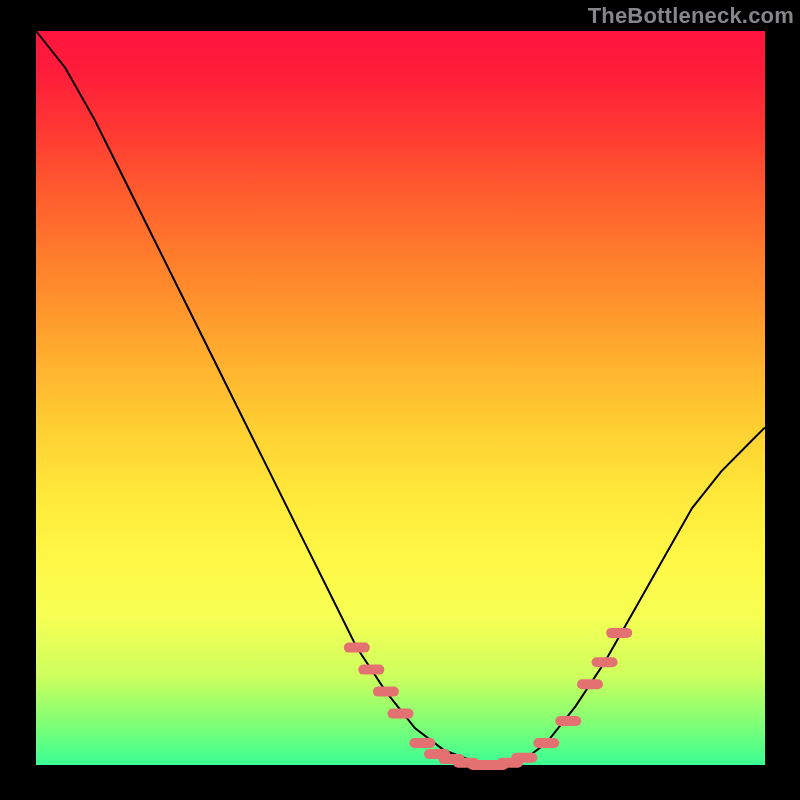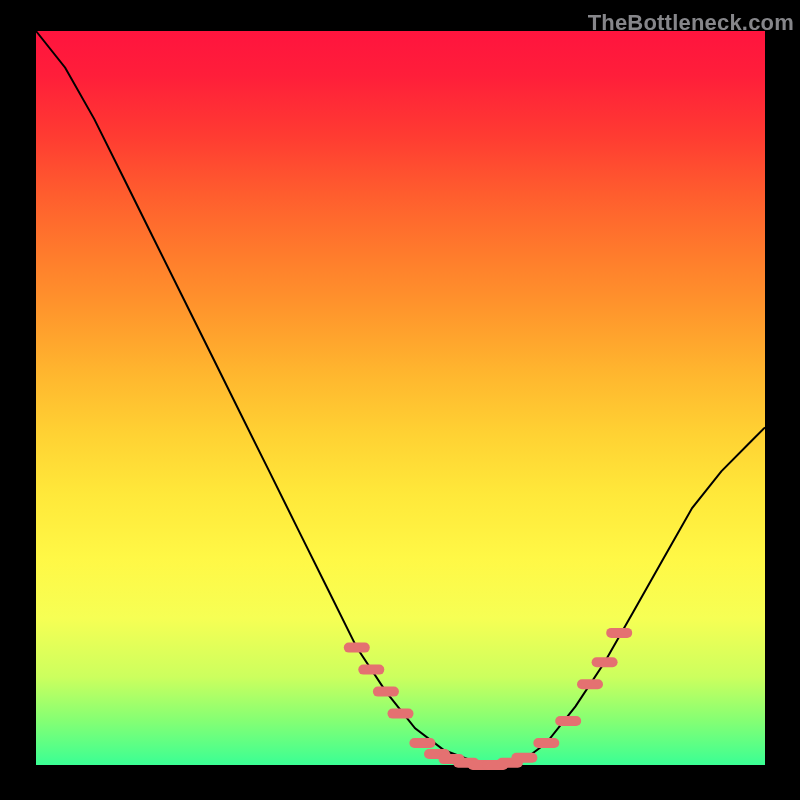--- a/index.html
+++ b/index.html
@@ -29,21 +29,21 @@
       #ffe83a 63%,
       #fff846 72%,
       #f6ff54 80%,
       #ccff5e 88%,
       #84ff74 94%,
       #3aff94 100%
     );
   }
   .watermark {
     position: absolute;
-    top: 10px;
+    top: 3px;
     right: 6px;
     font-family: Arial, Helvetica, sans-serif;
     font-size: 22px;
     font-weight: bold;
     color: #86868a;
     letter-spacing: 0.2px;
     text-align: right;
   }
   svg.overlay {
     position: absolute;

